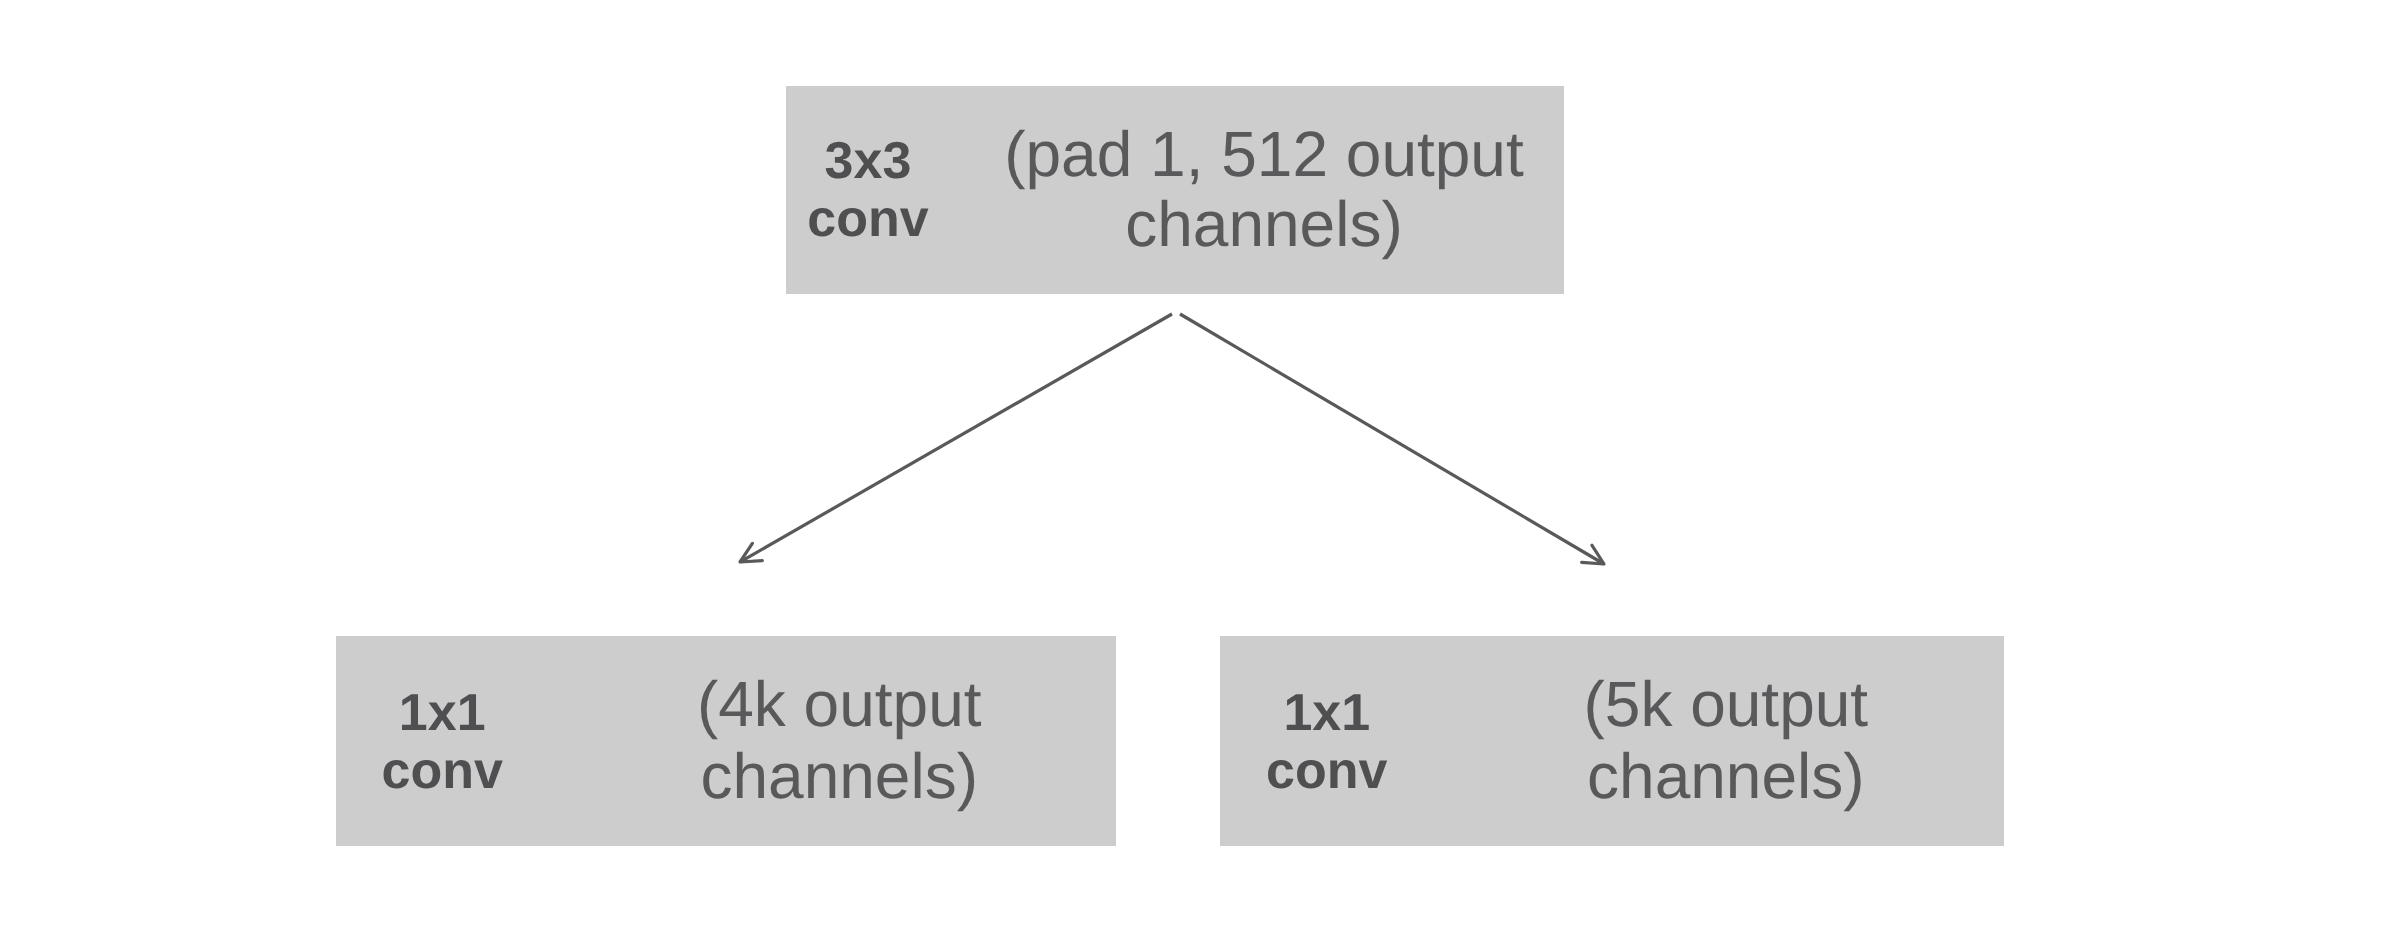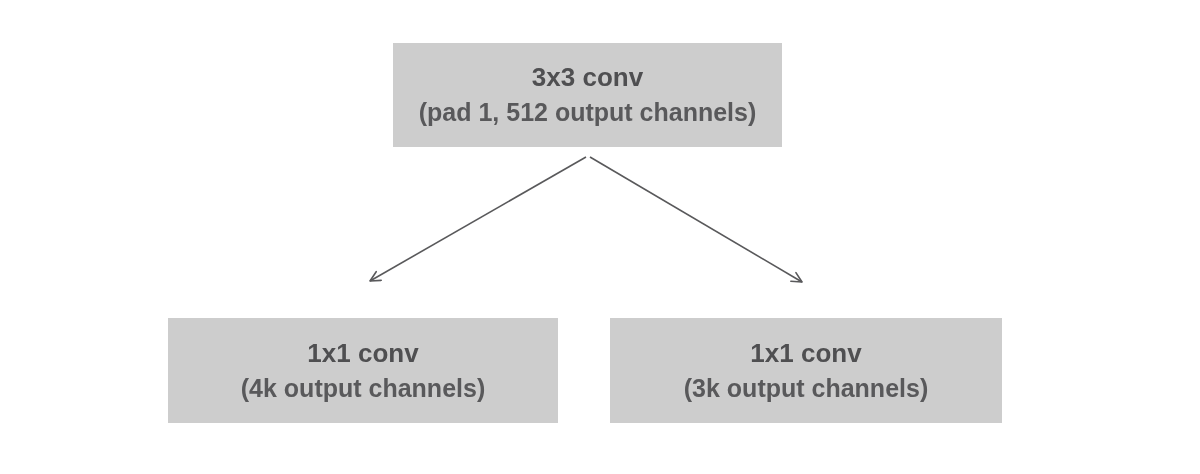--- a/index.html
+++ b/index.html
@@ -12,35 +12,35 @@
     position: relative;
     width: 1200px;
     height: 474px;
     background: #ffffff;
     overflow: hidden;
   }
   .node {
     position: absolute;
     background: #cdcdcd;
     display: flex;
-    flex-direction: column;
+    flex-direction: row;
     align-items: center;
     justify-content: center;
     gap: 7px;
     text-align: center;
   }
   .node .title {
     font-size: 26px;
     font-weight: bold;
     color: #4f4f51;
     line-height: 1.1;
   }
   .node .subtitle {
-    font-size: 25px;
-    font-weight: bold;
+    font-size: 32px;
+    font-weight: normal;
     color: #59595b;
     line-height: 1.1;
   }
   #node-top    { left: 393px; top: 43px;  width: 389px; height: 104px; }
   #node-left   { left: 168px; top: 318px; width: 390px; height: 105px; }
   #node-right  { left: 610px; top: 318px; width: 392px; height: 105px; }
   .edges {
     position: absolute;
     left: 0; top: 0;
     width: 1200px;
@@ -68,16 +68,16 @@
     <span class="subtitle">(pad 1, 512 output channels)</span>
   </div>
 
   <div class="node" id="node-left">
     <span class="title">1x1 conv</span>
     <span class="subtitle">(4k output channels)</span>
   </div>
 
   <div class="node" id="node-right">
     <span class="title">1x1 conv</span>
-    <span class="subtitle">(3k output channels)</span>
+    <span class="subtitle">(5k output channels)</span>
   </div>
 
 </div>
 
 </body></html>

